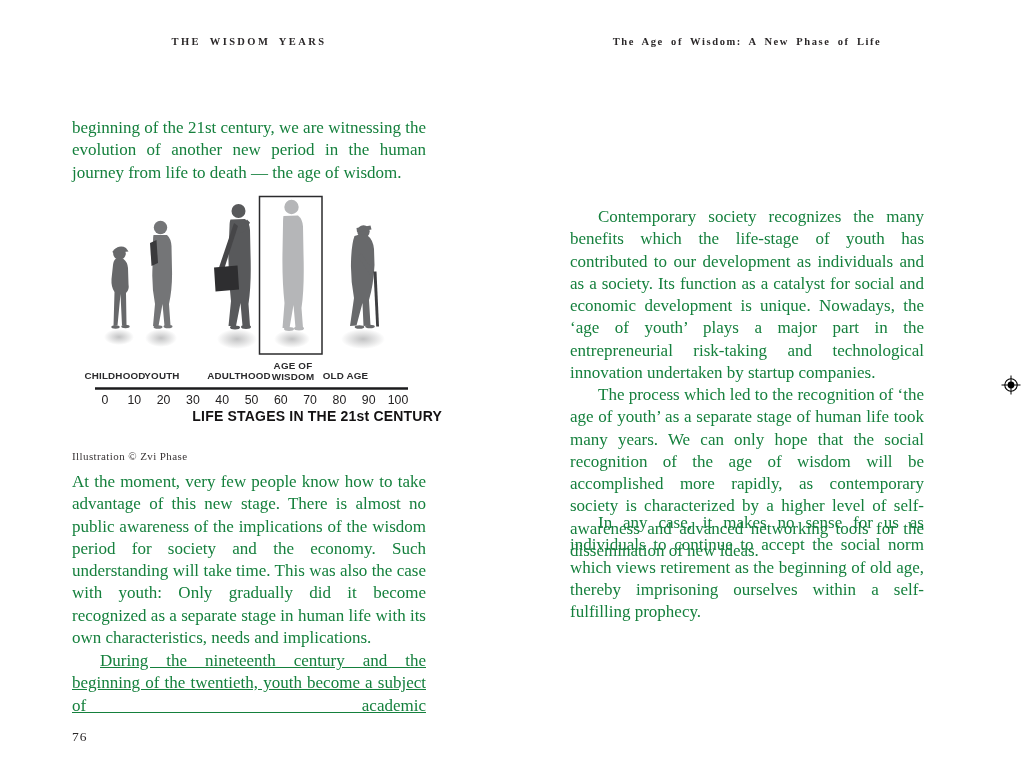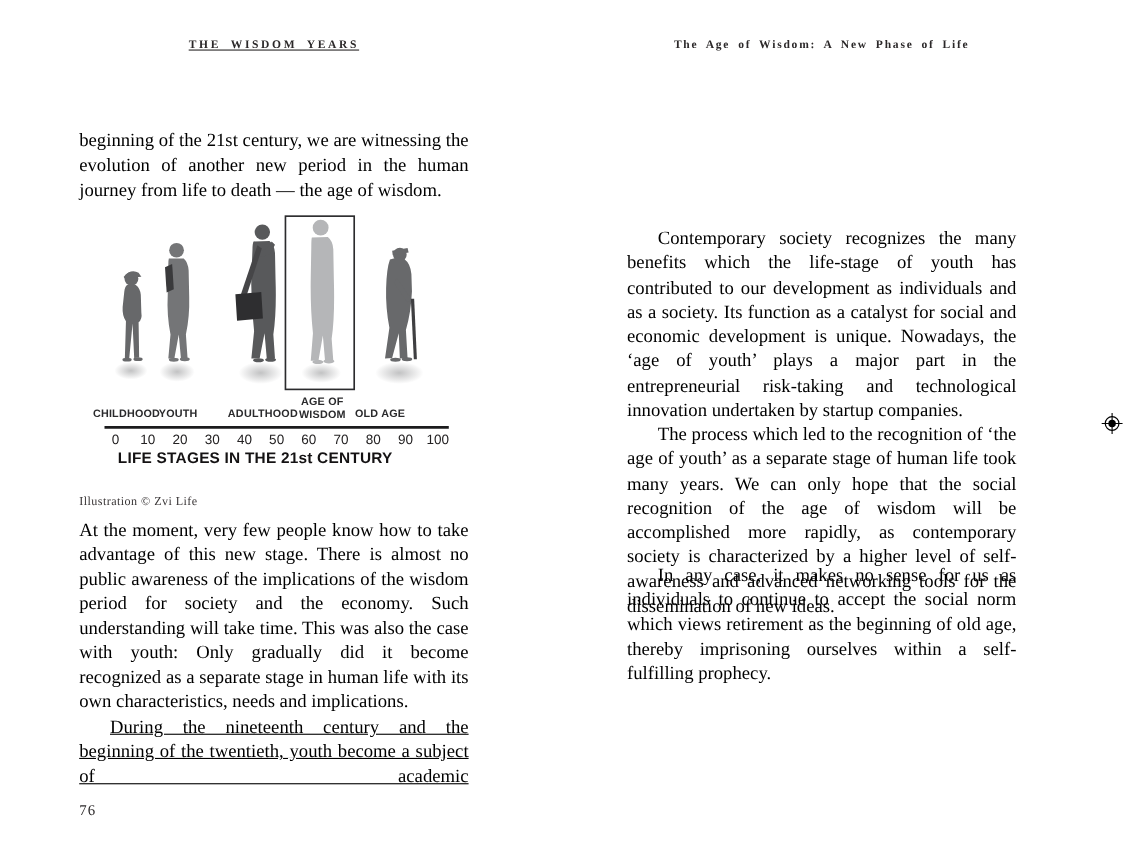--- a/index.html
+++ b/index.html
@@ -1,30 +1,30 @@
 <!DOCTYPE html>
 <html><head>
 <meta charset="utf-8">
 <style>
   html,body{margin:0;padding:0;background:#ffffff;}
   .spread{position:relative;width:1024px;height:775px;background:#ffffff;overflow:hidden;
           font-family:"Liberation Serif", serif;color:#1f1d1e;}
   .running-head{position:absolute;top:36px;width:354px;text-align:center;
           font-family:"Liberation Serif", serif;font-weight:bold;font-size:10.5px;
           letter-spacing:2.4px;word-spacing:4px;color:#2b2829;}
-  .running-head.left{left:72px;text-decoration:underline;}
+  .running-head.left{left:72px;}
   .running-head.right{left:570px;letter-spacing:1.6px;word-spacing:3px;}
   p.body{position:absolute;width:354px;margin:0;font-size:17px;line-height:22.3px;
-          text-align:justify;color:#000000;}
+          text-align:justify;color:#15803d;}
   p.body.indent{text-indent:28px;}
   p.body.fill-last{text-align-last:justify;text-decoration:underline;}
   .col-left{left:72px;}
   .col-right{left:570px;}
   .figure-wrap{position:absolute;left:65px;top:192px;width:350px;height:220px;}
-  .caption{position:absolute;left:55px;top:408px;width:354px;text-align:center;
+  .caption{position:absolute;left:88px;top:408px;width:354px;text-align:right;
           font-family:"Liberation Sans", sans-serif;font-weight:bold;font-size:14px;
           letter-spacing:.2px;color:#141213;}
   .credit{position:absolute;left:72px;top:450px;font-size:11px;letter-spacing:.4px;color:#393536;}
   .folio{position:absolute;top:729px;width:354px;text-align:left;font-size:13.5px;
           letter-spacing:1px;color:#2a2728;}
   .regmark{position:absolute;left:1001px;top:375px;width:20px;height:20px;}
   svg text{font-family:"Liberation Sans", sans-serif;}
   .stage-label{font-size:9.8px;font-weight:600;fill:#2a2a2c;letter-spacing:.2px;}
   .axis-tick{font-size:12.3px;fill:#232122;}
 </style>
@@ -115,21 +115,21 @@
       <text class="axis-tick" x="186.5" y="211.5" text-anchor="middle">50</text>
       <text class="axis-tick" x="215.8" y="211.5" text-anchor="middle">60</text>
       <text class="axis-tick" x="245.1" y="211.5" text-anchor="middle">70</text>
       <text class="axis-tick" x="274.4" y="211.5" text-anchor="middle">80</text>
       <text class="axis-tick" x="303.7" y="211.5" text-anchor="middle">90</text>
       <text class="axis-tick" x="333" y="211.5" text-anchor="middle">100</text>
     </svg>
   </div>
 
   <div class="caption">LIFE STAGES IN THE 21st CENTURY</div>
-  <div class="credit">Illustration © Zvi Life</div>
+  <div class="credit">Illustration © Zvi Phase</div>
 
   <p class="body col-left" style="top:471px">At the moment, very few people know how to take advantage of this new stage. There is almost no public awareness of the implications of the wisdom period for society and the economy. Such understanding will take time. This was also the case with youth: Only gradually did it become recognized as a separate stage in human life with its own characteristics, needs and implications.</p>
   <p class="body col-left indent fill-last" style="top:650px">During the nineteenth century and the beginning of the twentieth, youth become a subject of academic</p>
 
   <div class="folio col-left" style="left:72px">76</div>
 
   <div class="running-head right">The Age of Wisdom: A New Phase of Life</div>
 
   <p class="body col-right indent" style="top:206px">Contemporary society recognizes the many benefits which the life-stage of youth has contributed to our development as individuals and as a society. Its function as a catalyst for social and economic development is unique. Nowadays, the ‘age of youth’ plays a major part in the entrepreneurial risk-taking and technological innovation undertaken by startup companies.</p>
   <p class="body col-right indent" style="top:384px">The process which led to the recognition of ‘the age of youth’ as a separate stage of human life took many years. We can only hope that the social recognition of the age of wisdom will be accomplished more rapidly, as contemporary society is characterized by a higher level of self-awareness and advanced networking tools for the dissemination of new ideas.</p>

